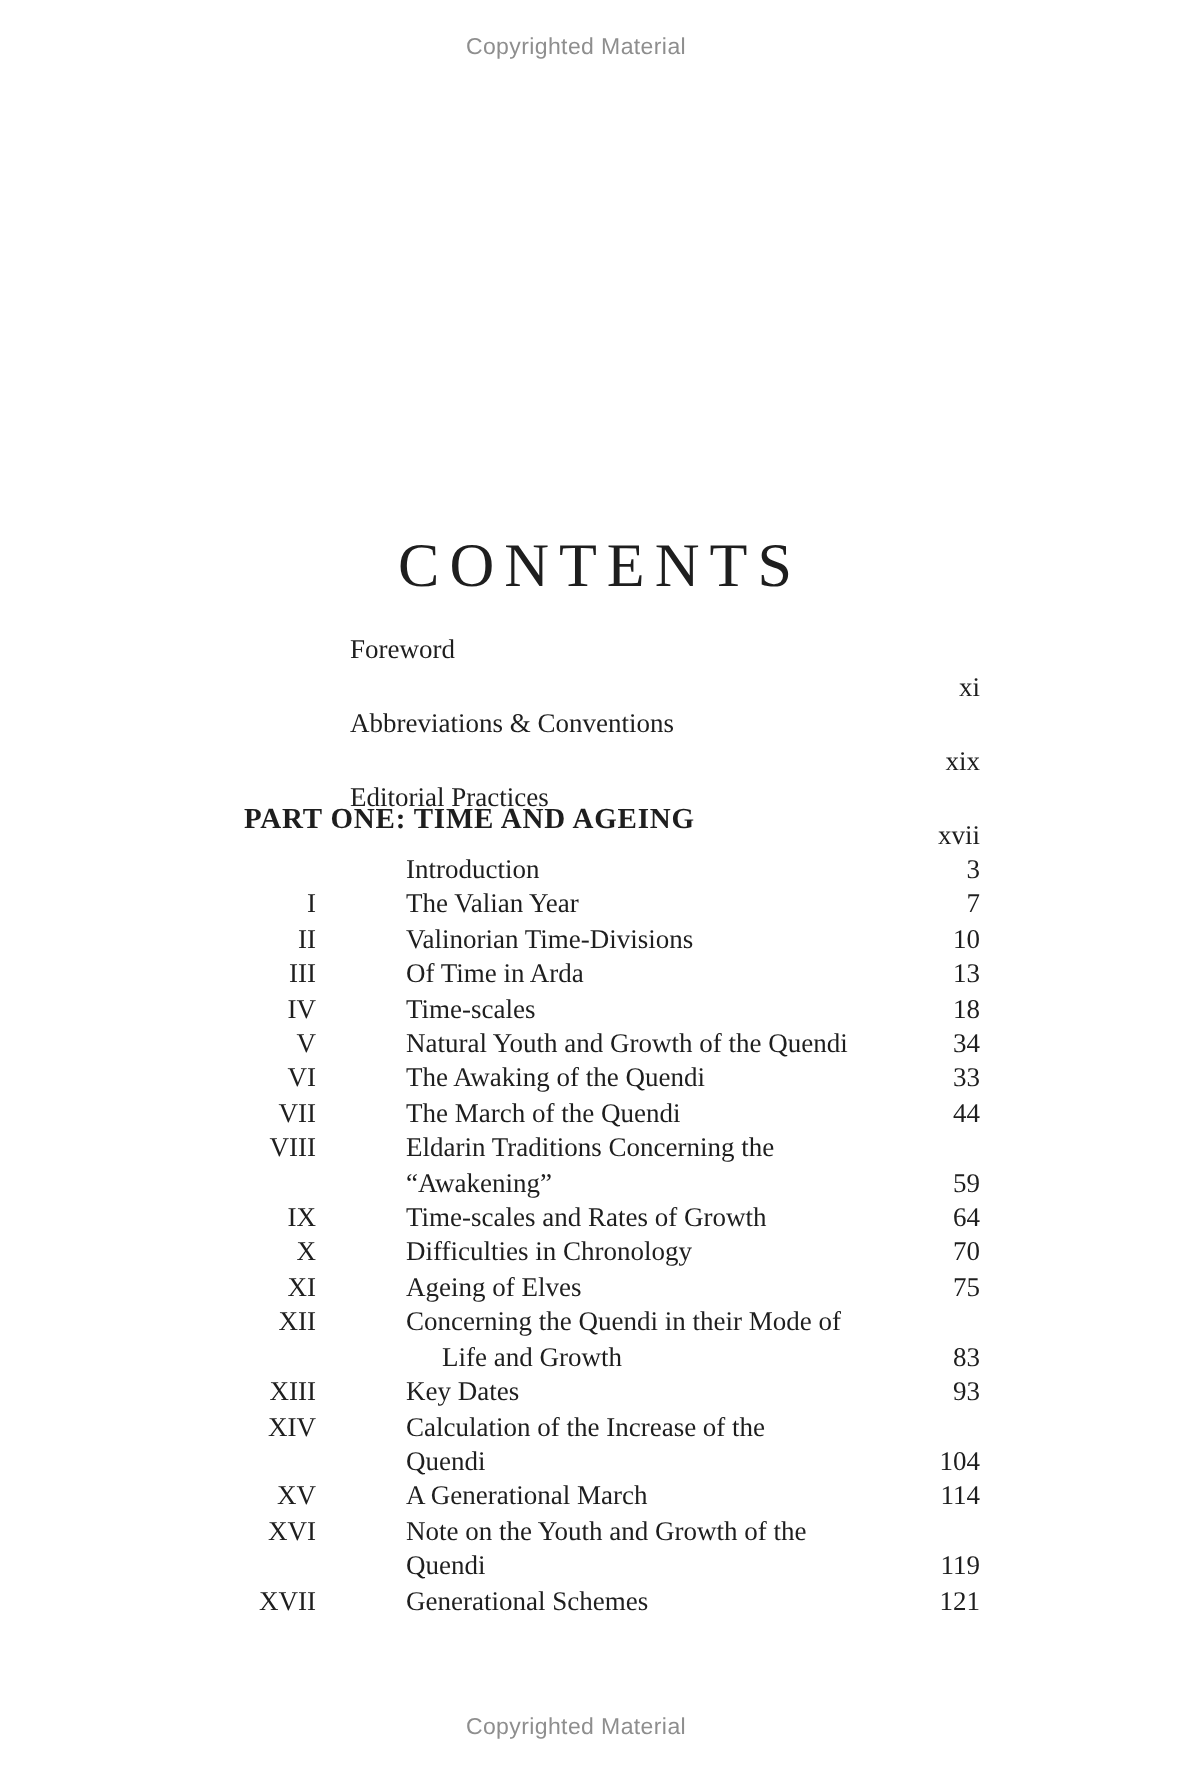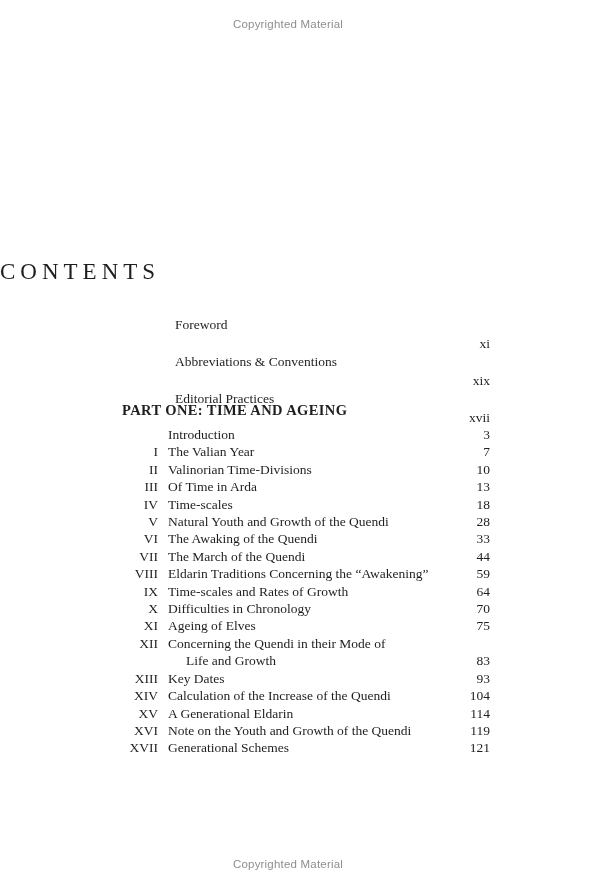--- a/index.html
+++ b/index.html
@@ -23,21 +23,22 @@
     font-family:"Liberation Sans", sans-serif;
     font-size:11.5px;
     color:var(--muted);
     letter-spacing:.2px;
   }
   .copyright.top{top:18px;}
   .copyright.bottom{top:858px;}
   .book-title{
     position:absolute;
     top:244px;left:0;width:600px;
-    font-size:23px;
+    text-align:center;
+    font-size:31px;
     letter-spacing:5px;
     font-weight:400;
     color:var(--ink);
   }
   .content-col{
     position:absolute;
     left:122px;
     width:368px;
   }
   .frontmatter{top:316px;}
@@ -54,20 +55,21 @@
   .part-heading{
     font-size:14.5px;
     font-weight:bold;
     letter-spacing:.4px;
     margin:0 0 7px 0;
   }
   .toc-row{
     display:flex;
     font-size:13.5px;
     line-height:17.4px;
+    gap:35px;
   }
   .toc-num{
     width:36px;
     text-align:right;
     flex:0 0 36px;
     align-self:flex-start;
   }
   .toc-title{
     flex:1;
     padding-left:10px;
@@ -127,21 +129,21 @@
         <span class="toc-page">13</span>
       </div>
       <div class="toc-row">
         <span class="toc-num">IV</span>
         <span class="toc-title">Time-scales</span>
         <span class="toc-page">18</span>
       </div>
       <div class="toc-row">
         <span class="toc-num">V</span>
         <span class="toc-title">Natural Youth and Growth of the Quendi</span>
-        <span class="toc-page">28</span>
+        <span class="toc-page">34</span>
       </div>
       <div class="toc-row">
         <span class="toc-num">VI</span>
         <span class="toc-title">The Awaking of the Quendi</span>
         <span class="toc-page">33</span>
       </div>
       <div class="toc-row">
         <span class="toc-num">VII</span>
         <span class="toc-title">The March of the Quendi</span>
         <span class="toc-page">44</span>
@@ -176,21 +178,21 @@
         <span class="toc-title">Key Dates</span>
         <span class="toc-page">93</span>
       </div>
       <div class="toc-row">
         <span class="toc-num">XIV</span>
         <span class="toc-title">Calculation of the Increase of the Quendi</span>
         <span class="toc-page">104</span>
       </div>
       <div class="toc-row">
         <span class="toc-num">XV</span>
-        <span class="toc-title">A Generational Eldarin</span>
+        <span class="toc-title">A Generational March</span>
         <span class="toc-page">114</span>
       </div>
       <div class="toc-row">
         <span class="toc-num">XVI</span>
         <span class="toc-title">Note on the Youth and Growth of the Quendi</span>
         <span class="toc-page">119</span>
       </div>
       <div class="toc-row">
         <span class="toc-num">XVII</span>
         <span class="toc-title">Generational Schemes</span>

